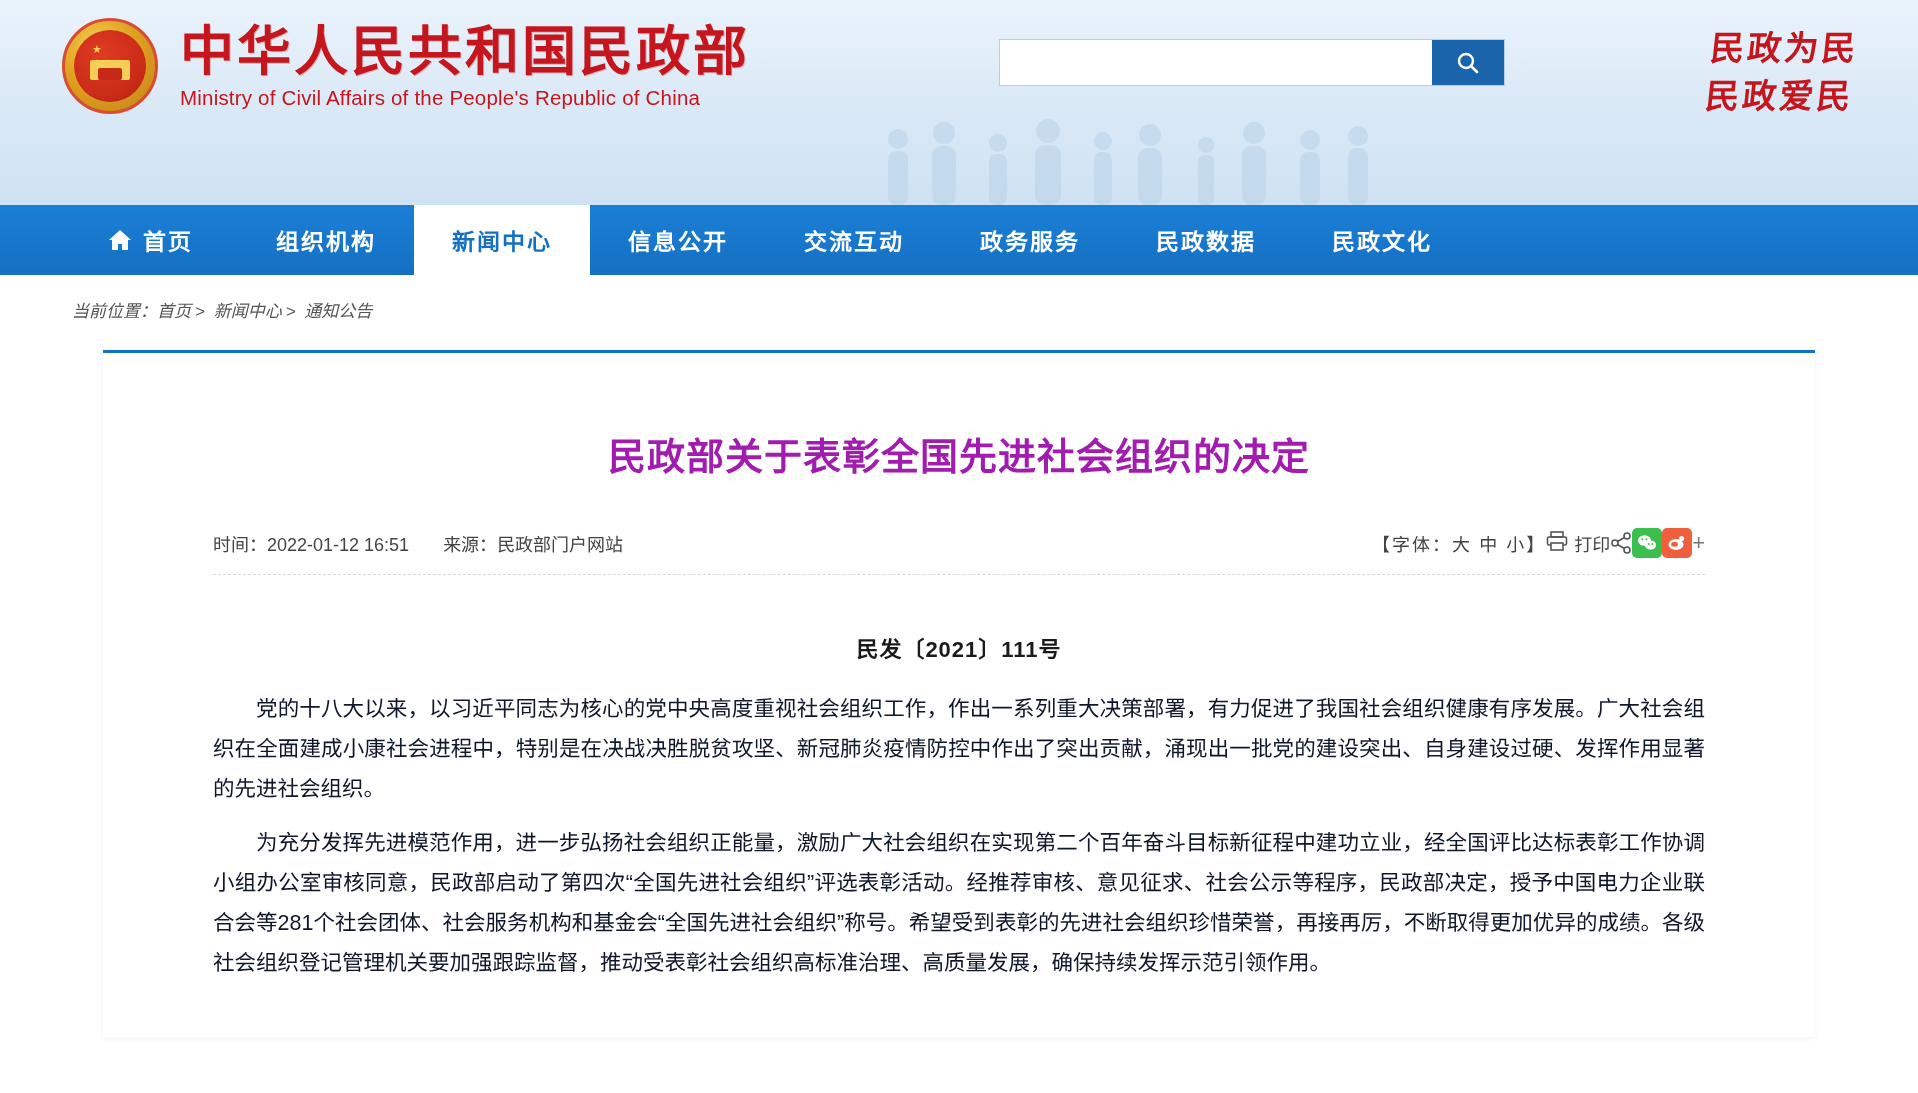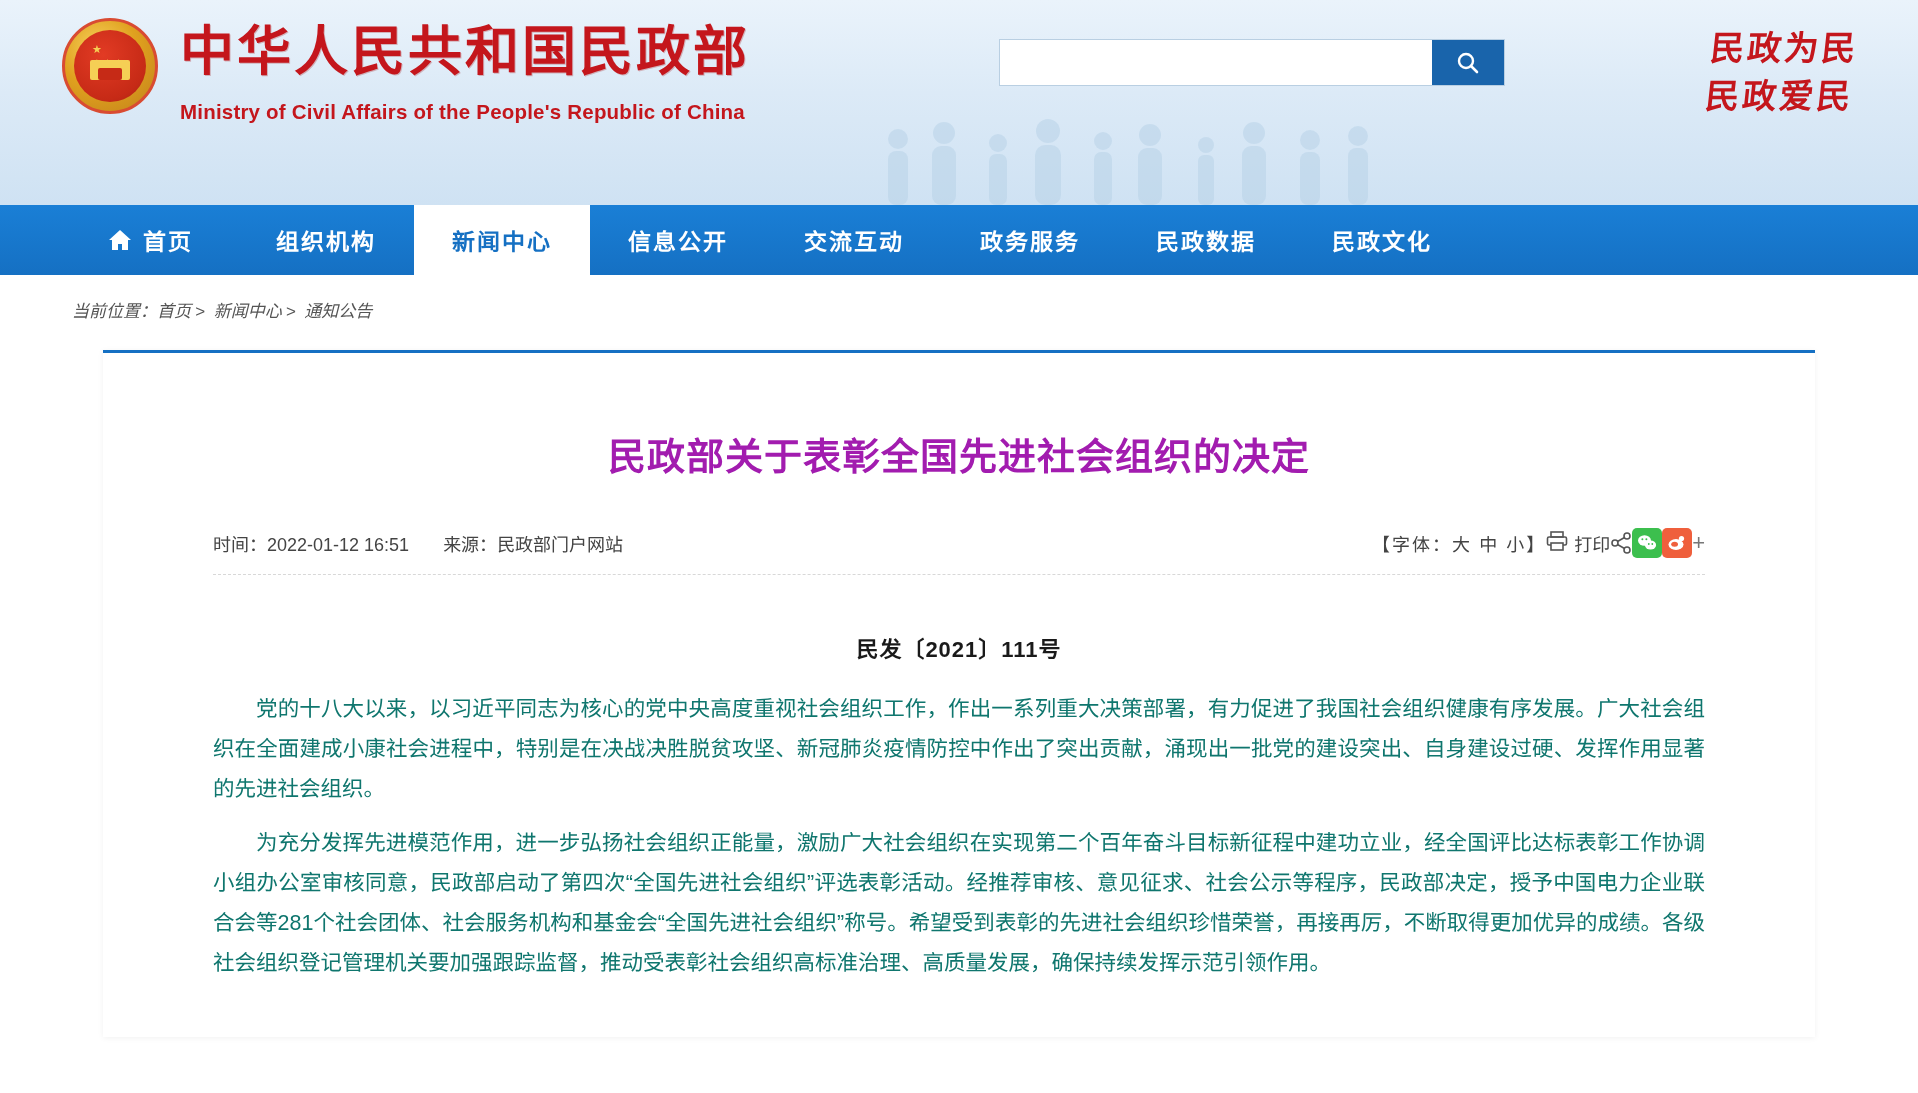--- a/index.html
+++ b/index.html
@@ -96,24 +96,24 @@
     font-weight: bold;
     color: #c4161c;
     letter-spacing: 3px;
     line-height: 62px;
     white-space: nowrap;
     text-shadow: 1px 1px 0 rgba(160,0,0,0.25);
   }
   .title-en {
     font-family: "Liberation Sans", sans-serif;
     font-size: 20.5px;
-    font-weight: bold;
+    font-weight: normal;
     color: #c4161c;
     letter-spacing: 0.2px;
-    margin-top: 18px;
+    margin-top: 4px;
     white-space: nowrap;
   }
 
   .search-wrap {
     position: absolute;
     left: 1000px;
     top: 40px;
     display: flex;
     align-items: stretch;
     box-shadow: 0 0 0 1px #b9cfe2;
@@ -267,21 +267,21 @@
     font-weight: bold;
     font-size: 22px;
     color: #1a1a1a;
     margin: 56px 0 26px 0;
     letter-spacing: 1px;
   }
   .body-text {
     margin: 0 110px;
     font-size: 21.5px;
     line-height: 40px;
-    color: #0f766e;
+    color: #0f172a;
     text-align: justify;
   }
   .body-text p {
     margin: 0 0 14px 0;
     text-indent: 2em;
   }
 </style>
 </head>
 <body>
 

